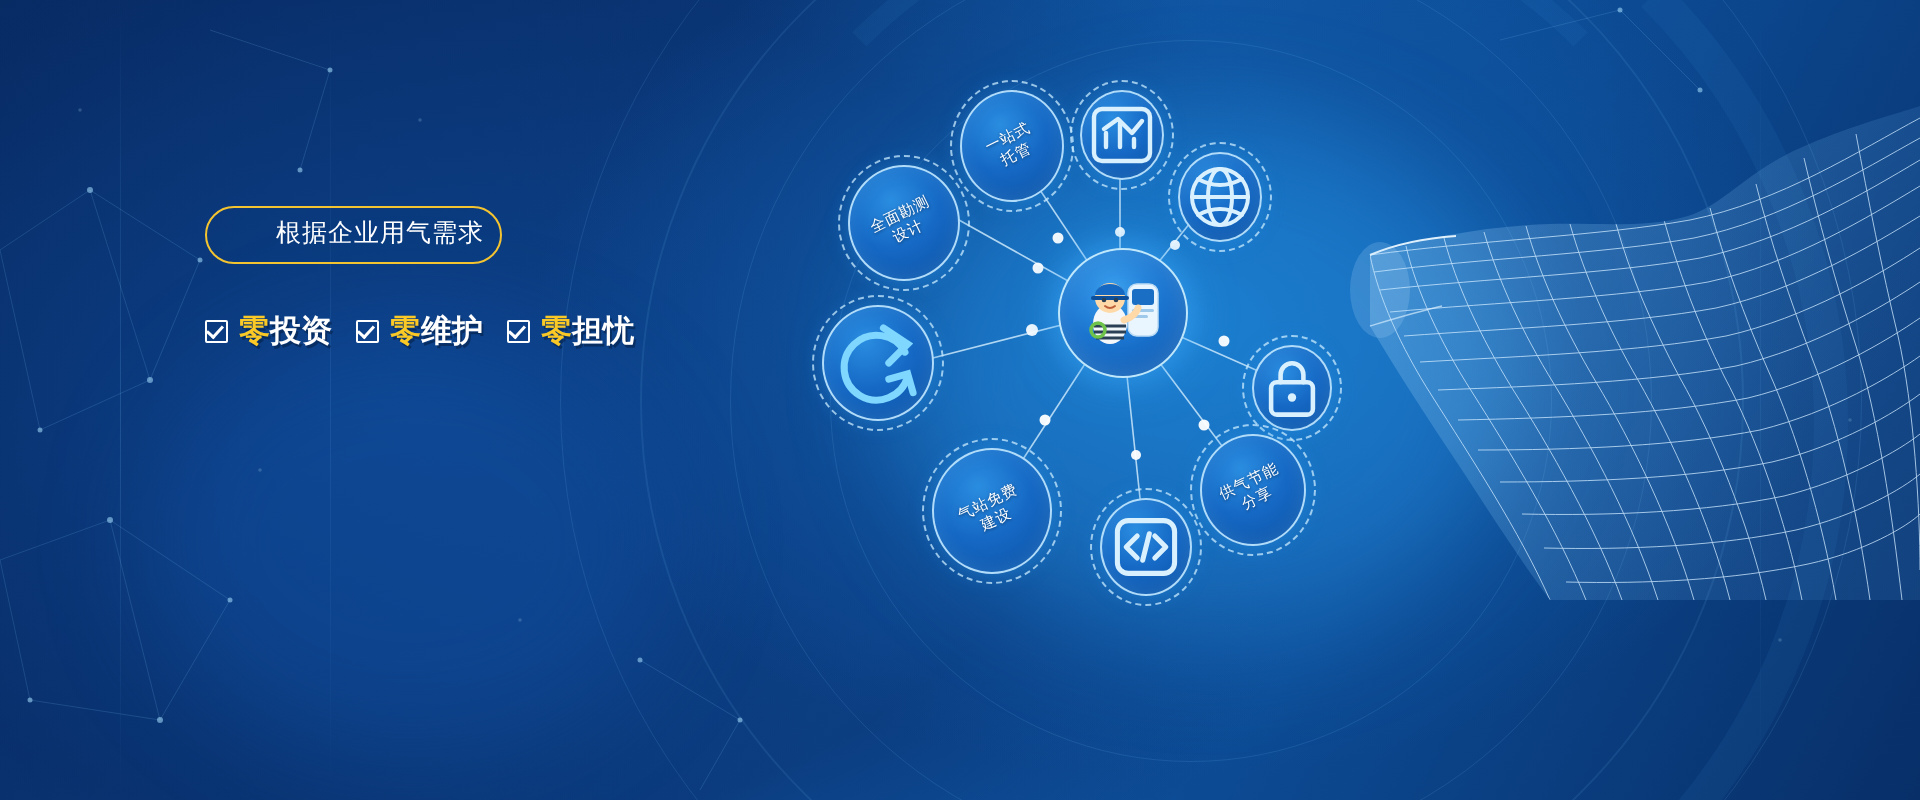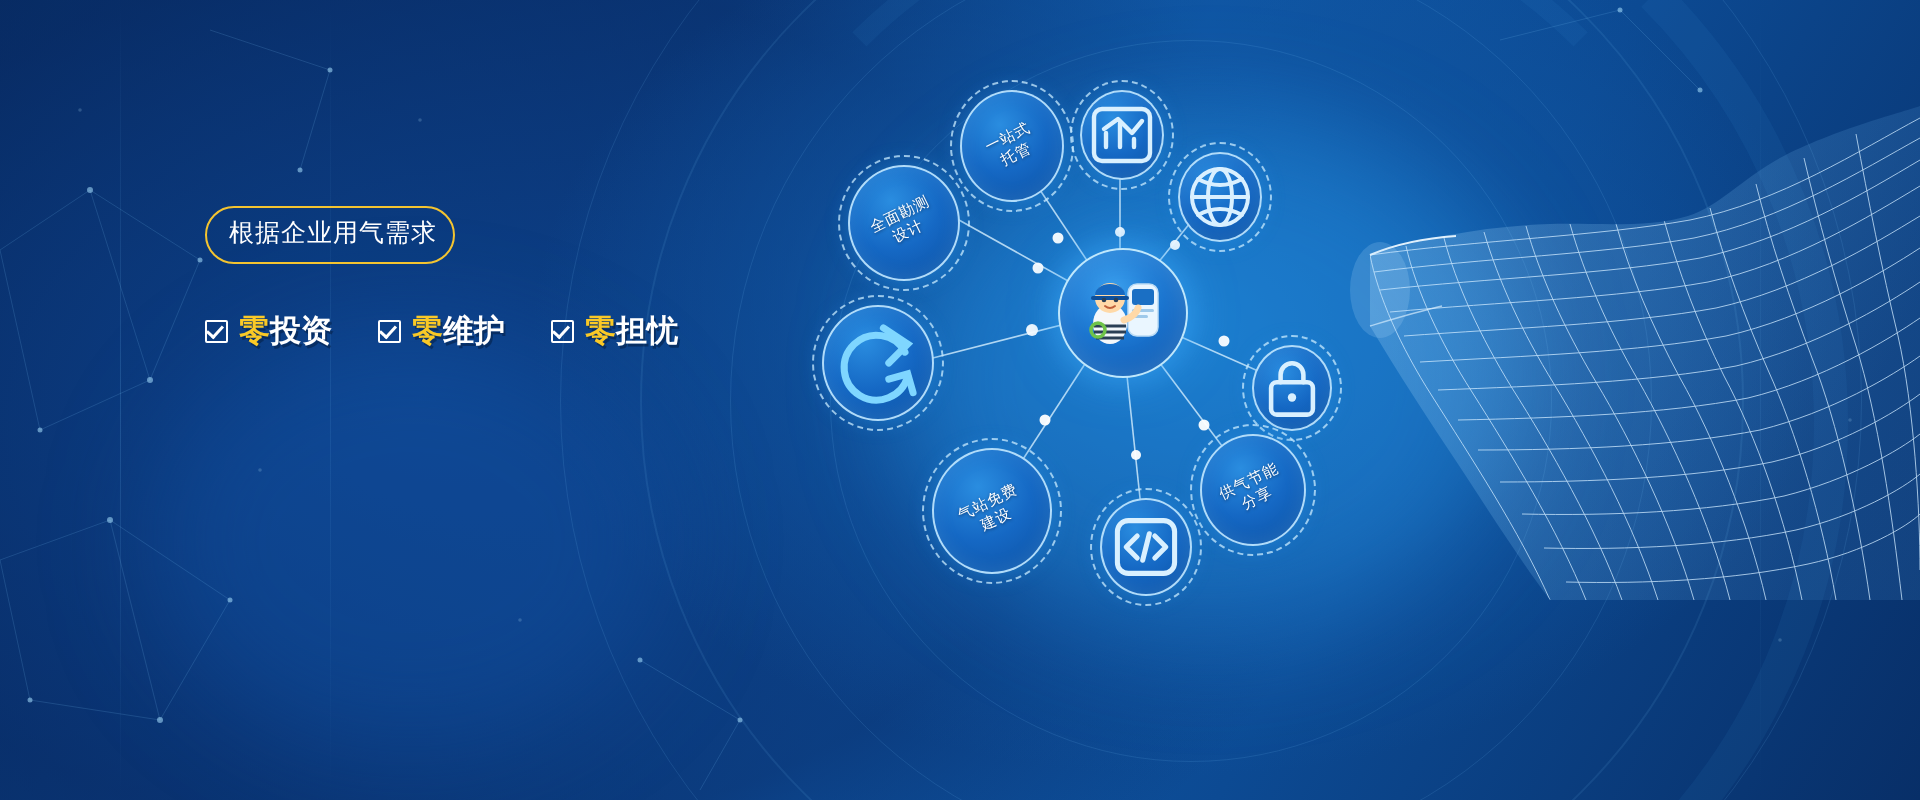--- a/index.html
+++ b/index.html
@@ -37,28 +37,28 @@
   }
   .headline .w{color:#ffffff;text-shadow:4px 5px 0 rgba(2,22,52,0.55);}
   .headline .y{color:#fac926;text-shadow:4px 5px 0 rgba(2,22,52,0.55);}
   .pill{
     margin-top:30px;display:inline-flex;align-items:stretch;
     border:2px solid #f4c430;border-radius:30px;height:54px;overflow:hidden;
     background:rgba(10,60,130,0.15);
   }
   .pill-left{
     display:flex;align-items:center;padding:0 16px 5px 22px;
-    color:#ffffff;font-size:25px;letter-spacing:1px;white-space:nowrap;
+    color:#ffffff;font-size:25px;letter-spacing:1px;white-space:nowrap;margin-left:47px;
   }
   .pill-right{
     display:flex;align-items:center;padding:0 24px 0 18px;
     background:#f6cb2a;color:#12355f;font-size:25px;letter-spacing:1px;
     border-radius:28px;white-space:nowrap;font-weight:500;
   }
-  .features{margin-top:46px;display:flex;align-items:flex-end;gap:46px;}
+  .features{margin-top:46px;display:flex;align-items:flex-end;gap:24px;}
   .feat{display:flex;align-items:center;gap:11px;white-space:nowrap;}
   .chk{
     width:19px;height:19px;border:2px solid #ffffff;border-radius:2px;
     position:relative;flex:0 0 auto;
   }
   .chk:after{
     content:"";position:absolute;left:3px;top:0px;width:7px;height:13px;
     border-right:3px solid #ffffff;border-bottom:3px solid #ffffff;
     transform:rotate(42deg);
   }

